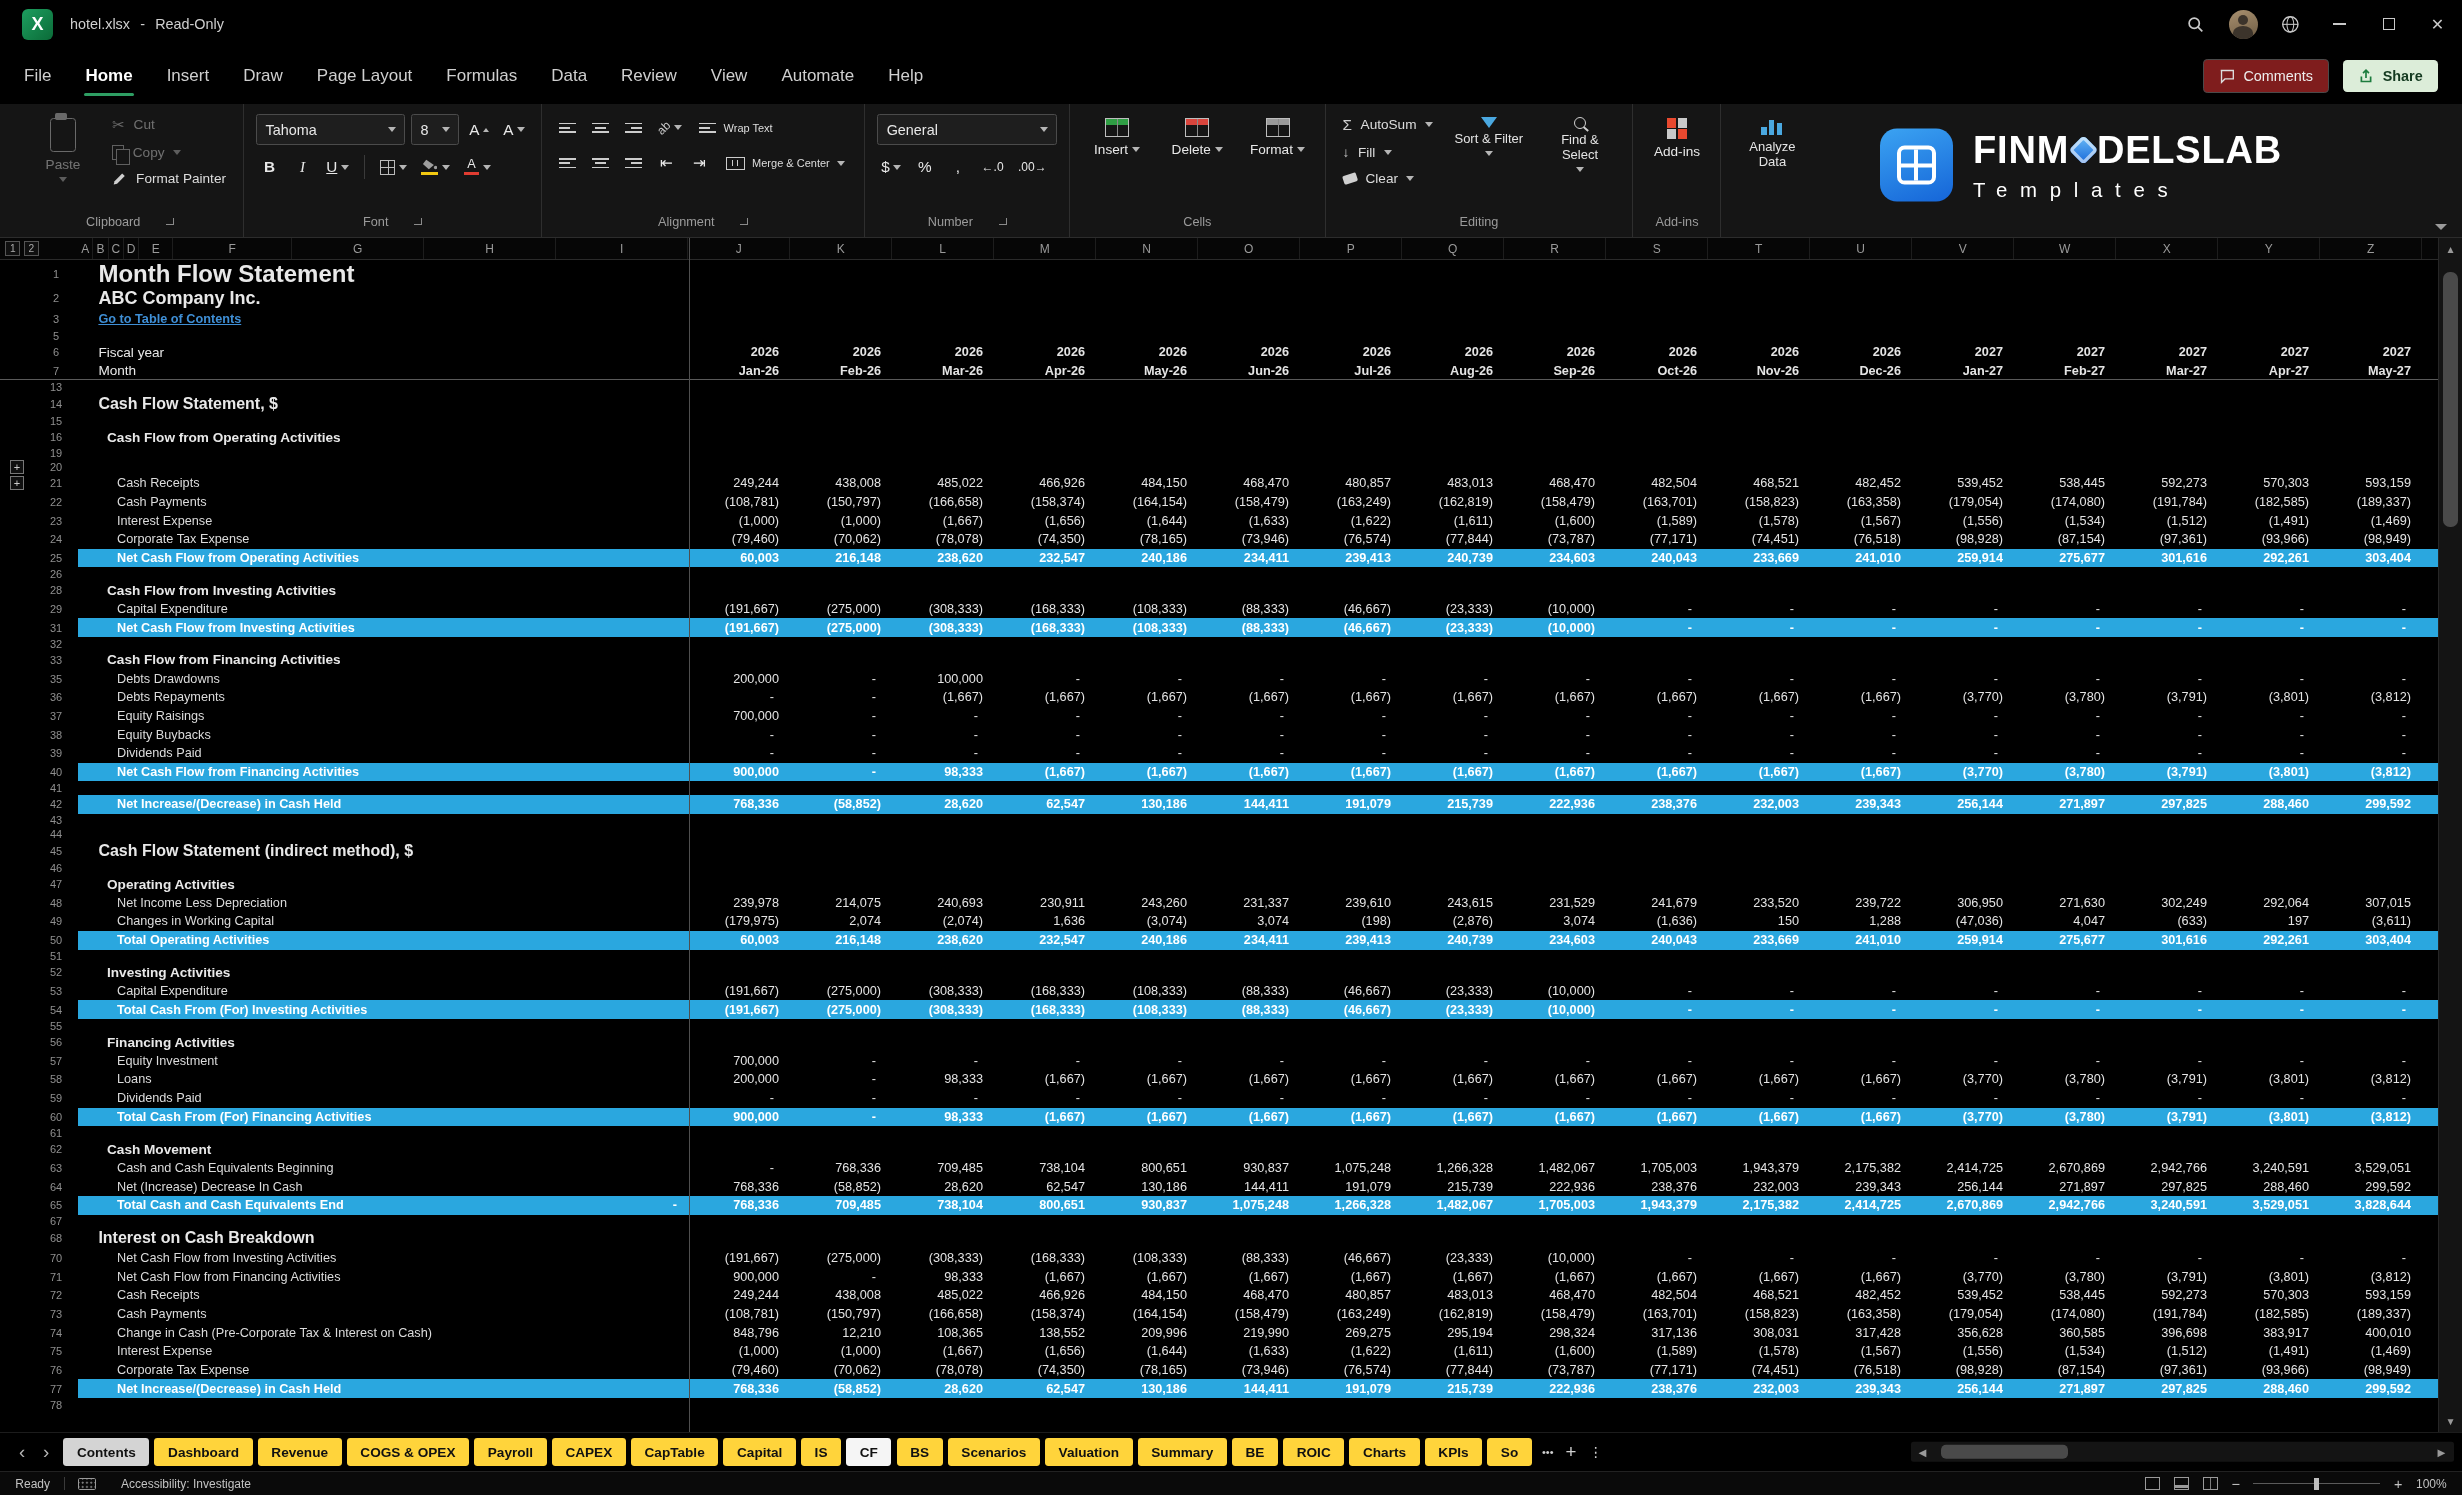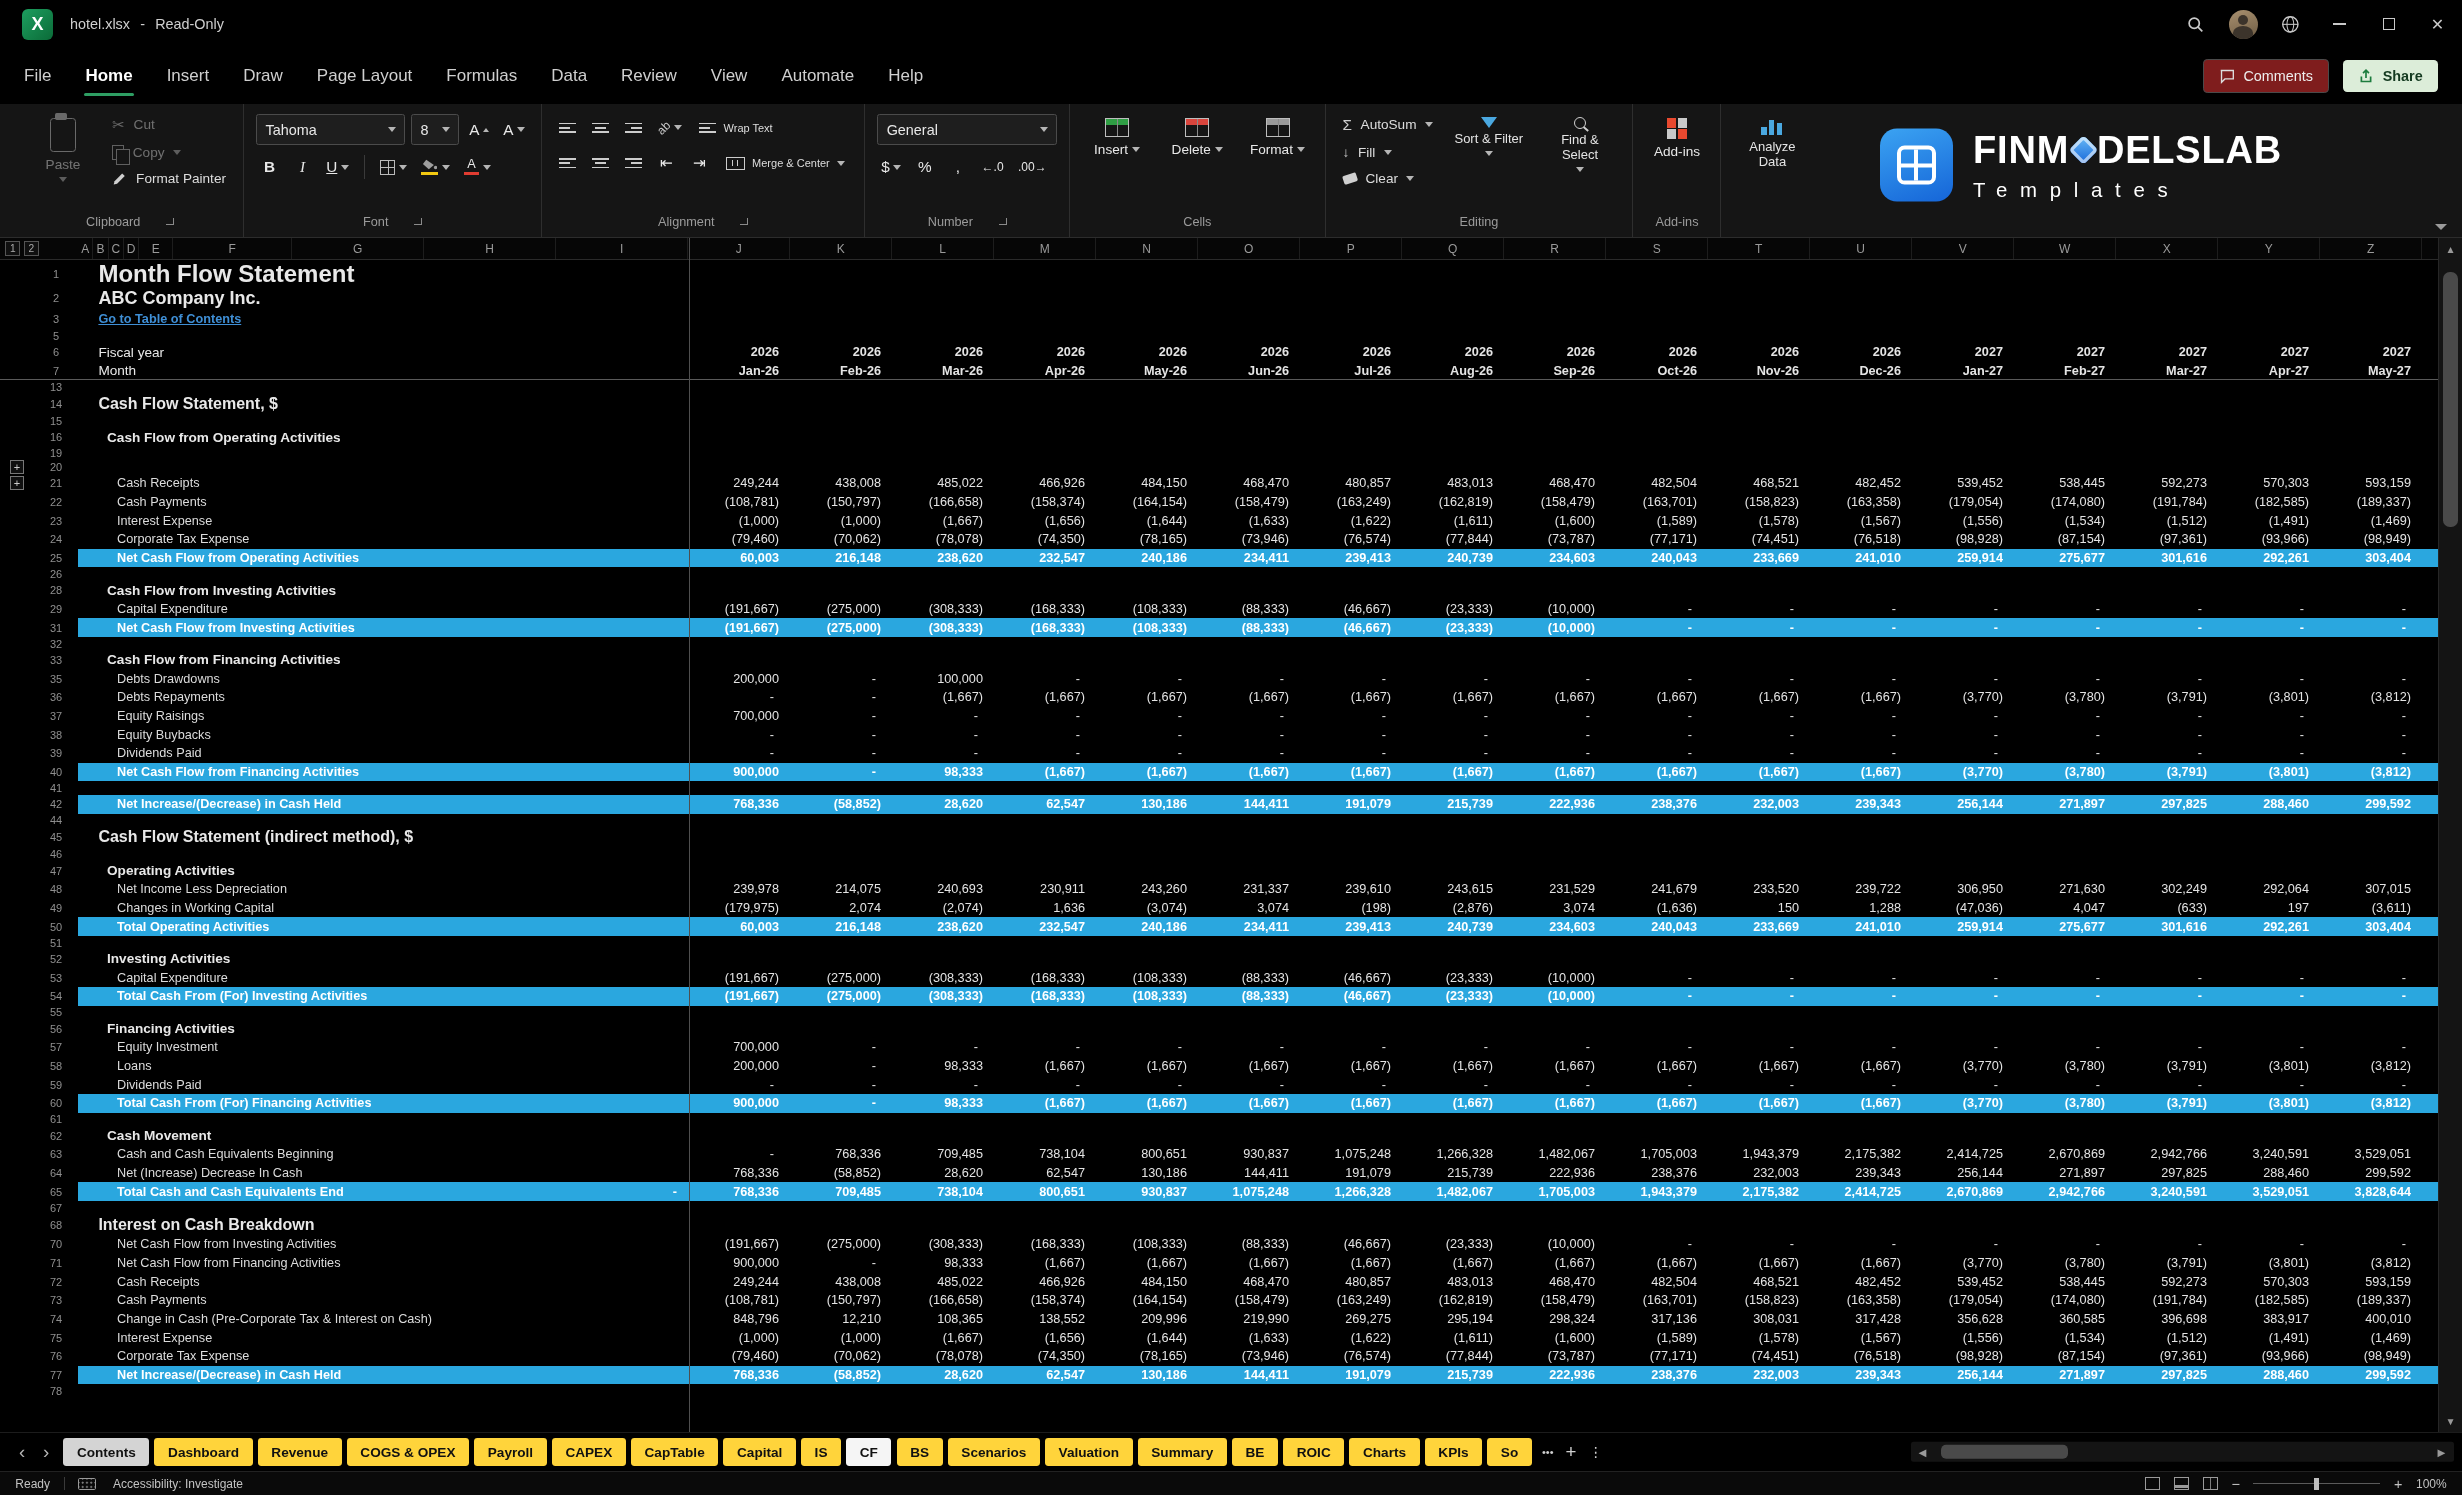--- a/index.html
+++ b/index.html
@@ -1104,20 +1104,28 @@
           <div class="cell">239,343</div>
           <div class="cell">256,144</div>
           <div class="cell">271,897</div>
           <div class="cell">297,825</div>
           <div class="cell">288,460</div>
           <div class="cell">299,592</div>
           <div class="filler"></div>
         </div>
         <div class="g-row t-blank">
           <div class="outline"></div>
+          <div class="rownum">43</div>
+          <div class="labelzone">
+            <span class="lab"></span>
+          </div>
+          <div class="filler"></div>
+        </div>
+        <div class="g-row t-blank">
+          <div class="outline"></div>
           <div class="rownum">44</div>
           <div class="labelzone">
             <span class="lab"></span>
           </div>
           <div class="filler"></div>
         </div>
         <div class="g-row t-sec">
           <div class="outline"></div>
           <div class="rownum">45</div>
           <div class="labelzone">
@@ -1760,21 +1768,21 @@
           <div class="hs-thumb"></div>
         </div>
       <div class="hs-bt">▶</div>
     </div>
   </div>
 
   <div class="statusbar">
     <span>Ready</span>
     <span class="sb-div"></span>
     <span class="ic-kbd"></span>
-    <span style="margin-left:17px">Accessibility: Investigate</span>
+    <span style="margin-left:25px">Accessibility: Investigate</span>
     <div class="sb-right">
       <span class="vi"></span>
       <span class="vi v2"></span>
       <span class="vi v3"></span>
       <span class="zbtn">−</span>
       <span class="zoom-track">
           <span class="zoom-thumb"></span>
         </span>
       <span class="zbtn">+</span>
       <span>100%</span>

